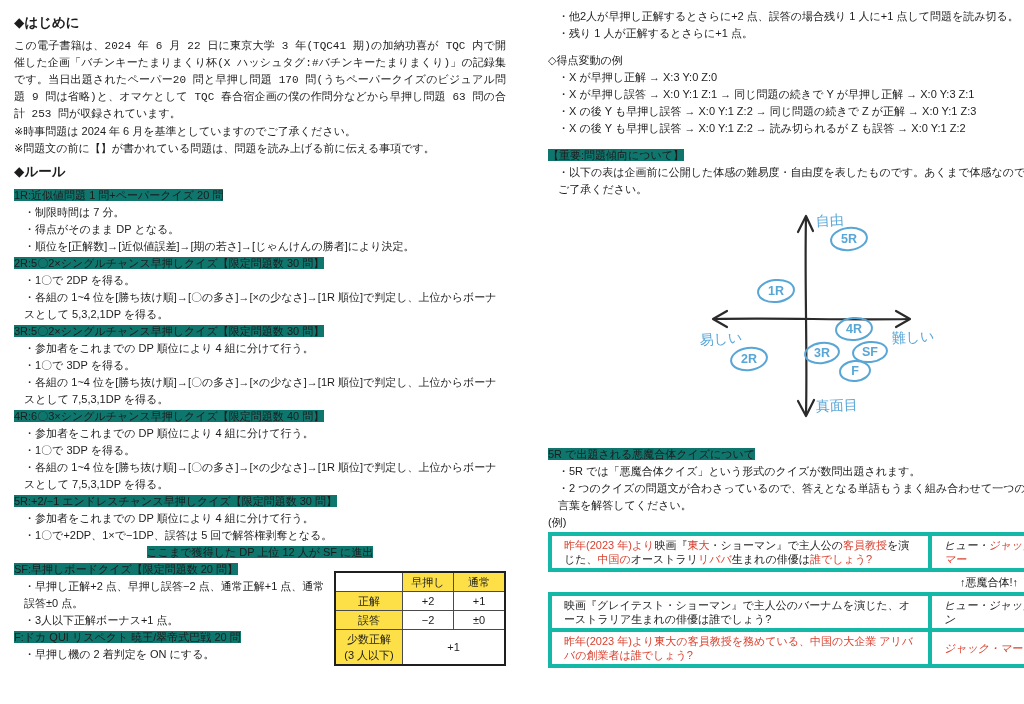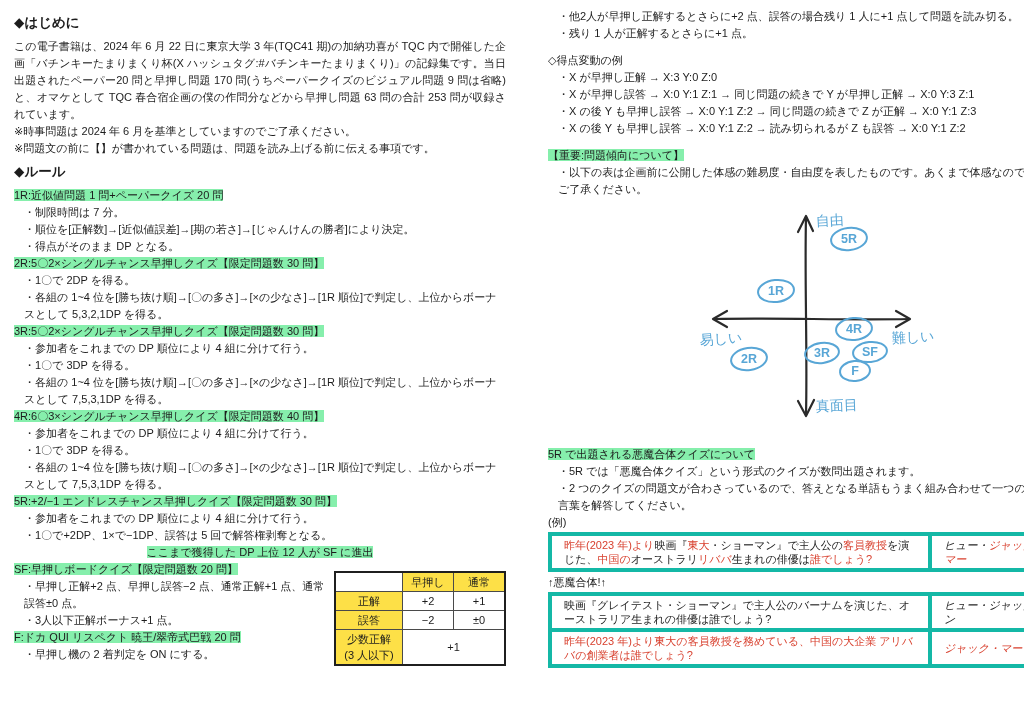--- a/index.html
+++ b/index.html
@@ -7,23 +7,23 @@
     width:1024px;height:704px;overflow:hidden;
     font-family:"Liberation Sans","DejaVu Sans",sans-serif;
     font-size:11px;color:#1c1c1c;
   }
   .page{position:relative;width:916px;height:704px;background:#fff;}
   .col{position:absolute;top:8px;}
   .col-left{left:14px;width:492px;}
   .col-right{left:548px;width:488px;}
   .h-major{font-size:13.5px;font-weight:bold;margin:6px 0 6px 0;line-height:18px;}
   .line{line-height:17px;margin:0;}
-  .para{line-height:17px;margin:0;text-align:justify;}
+  .para{line-height:17px;margin:0;text-align:justify;font-family:Liberation Mono, monospace;}
   .bullet{line-height:17px;margin:0;padding-left:10px;}
-  .hl{background:#86efac;text-align:center;}
+  .hl{background:#0f766e;text-align:center;}
   .center-note{text-align:center;line-height:17px;margin:0;}
   .spacer{height:10px;}
   .red{color:#d8402e;}
 
   
   .sf-f-block{margin-top:0;}
   .score-table{
     float:right;border-collapse:collapse;margin:10px 0 4px 8px;
     border:2px solid #1f1f1f;
   }
@@ -40,40 +40,40 @@
   .axis-line{stroke:#2a2a2a;stroke-width:2.2;fill:none;stroke-linecap:round;stroke-linejoin:round;}
   .sketch-ellipse{stroke:#58a6d6;stroke-width:2;fill:none;}
   .sketch-label{fill:#58a6d6;font-size:14px;font-family:"Liberation Sans","DejaVu Sans",sans-serif;}
   .point-label{fill:#58a6d6;font-size:12.5px;font-weight:bold;text-anchor:middle;}
 
   
   .qtable{border-collapse:collapse;width:470px;margin:1px 0;table-layout:fixed;}
   .qtable td{border:4px solid #14b8a6;padding:2px 12px;line-height:14px;vertical-align:middle;}
   .qtable .q-cell{width:352px;}
   .qtable .a-cell{width:104px;font-style:italic;}
-  .arrow-note{width:470px;text-align:left;line-height:18px;margin:1px 0;}
+  .arrow-note{width:470px;text-align:right;line-height:18px;margin:1px 0;}
 </style>
 </head>
 <body>
 
 <div class="page">
 
   <div class="col col-left">
 
     <div class="h-major">◆はじめに</div>
     <p class="para">この電子書籍は、2024 年 6 月 22 日に東京大学 3 年(TQC41 期)の加納功喜が TQC 内で開催した企画「バチンキーたまりまくり杯(X ハッシュタグ:#バチンキーたまりまくり)」の記録集です。当日出題されたペーパー20 問と早押し問題 170 問(うちペーパークイズのビジュアル問題 9 問は省略)と、オマケとして TQC 春合宿企画の僕の作問分などから早押し問題 63 問の合計 253 問が収録されています。</p>
     <p class="line">※時事問題は 2024 年 6 月を基準としていますのでご了承ください。</p>
     <p class="line">※問題文の前に【】が書かれている問題は、問題を読み上げる前に伝える事項です。</p>
 
     <div class="h-major">◆ルール</div>
 
     <div class="line"><span class="hl">1R:近似値問題 1 問+ペーパークイズ 20 問</span></div>
     <div class="bullet">・制限時間は 7 分。</div>
+    <div class="bullet">・得点がそのまま DP となる。</div>
     <div class="bullet">・順位を[正解数]→[近似値誤差]→[期の若さ]→[じゃんけんの勝者]により決定。</div>
-    <div class="bullet">・得点がそのまま DP となる。</div>
 
     <div class="line"><span class="hl">2R:5〇2×シングルチャンス早押しクイズ【限定問題数 30 問】</span></div>
     <div class="bullet">・1〇で 2DP を得る。</div>
     <div class="bullet">・各組の 1~4 位を[勝ち抜け順]→[〇の多さ]→[×の少なさ]→[1R 順位]で判定し、上位からボーナスとして 5,3,2,1DP を得る。</div>
 
     <div class="line"><span class="hl">3R:5〇2×シングルチャンス早押しクイズ【限定問題数 30 問】</span></div>
     <div class="bullet">・参加者をこれまでの DP 順位により 4 組に分けて行う。</div>
     <div class="bullet">・1〇で 3DP を得る。</div>
     <div class="bullet">・各組の 1~4 位を[勝ち抜け順]→[〇の多さ]→[×の少なさ]→[1R 順位]で判定し、上位からボーナスとして 7,5,3,1DP を得る。</div>
 

